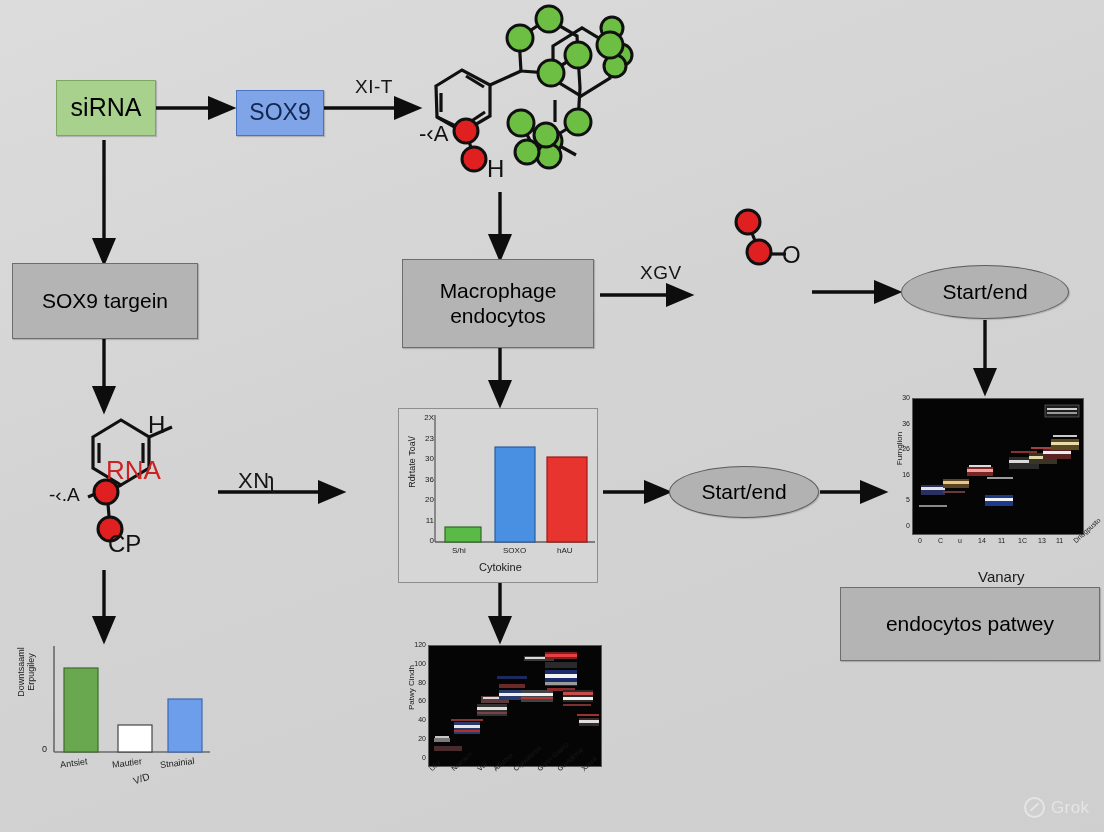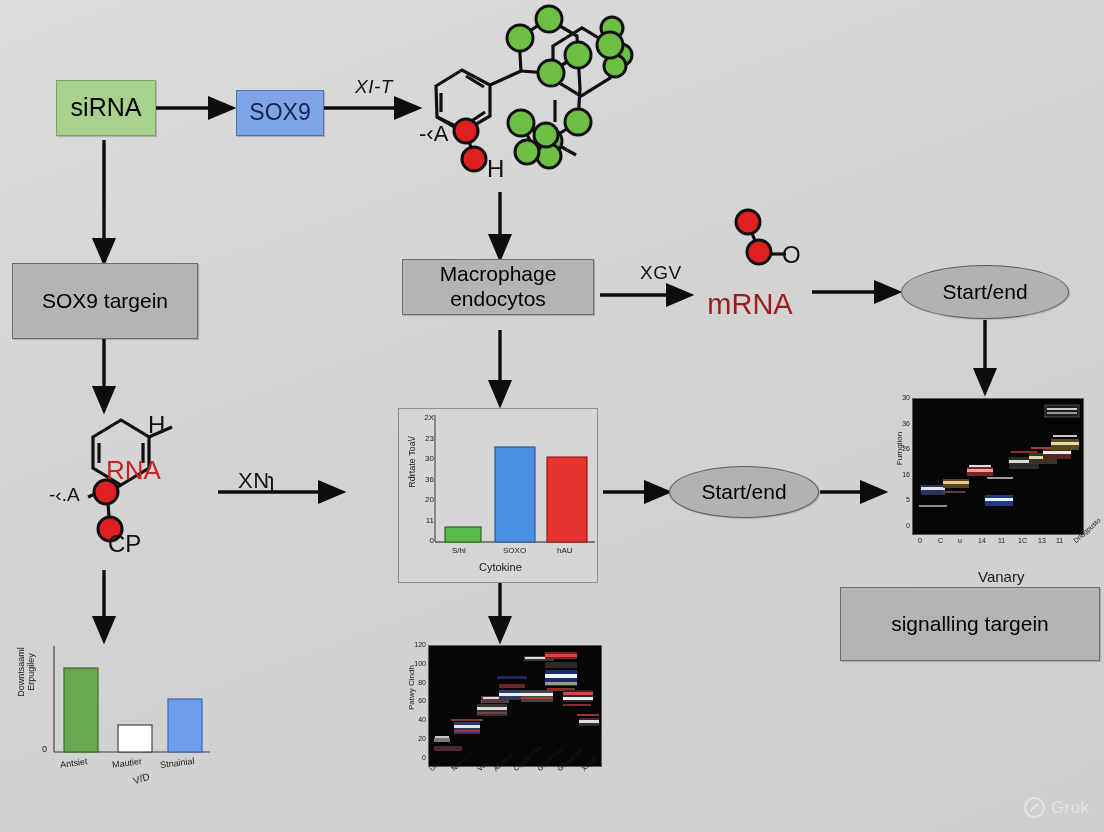--- a/index.html
+++ b/index.html
@@ -140,47 +140,44 @@
   </svg>
 
   <div class="node box box-green" style="left:56px; top:80px; width:100px; height:56px; font-size:25px;">
     <span>siRNA</span>
   </div>
 
   <div class="node box box-blue" style="left:236px; top:84px; width:88px; height:46px; font-size:23px;">
     <span>SOX9</span>
   </div>
 
-  <div class="edge-label" style="left:355px; top:76px;font-style:italic;">XI-T</div>
+  <div class="edge-label" style="left:355px; top:76px;">XI-T</div>
 
   <div class="node box box-grey" style="left:12px; top:263px; width:186px; height:76px; font-size:21px;">
     <span>SOX9 targein</span>
   </div>
 
-  <div class="node box box-grey" style="left:402px; top:259px; width:192px; height:56px; font-size:21px; flex-direction:column;">
+  <div class="node box box-grey" style="left:402px; top:259px; width:192px; height:89px; font-size:21px; flex-direction:column;">
     <span>Macrophage</span>
     <span>endocytos</span>
   </div>
 
   <div class="edge-label" style="left:640px; top:262px;">XGV</div>
 
-  <div class="node" style="left:690px; top:286px; width:120px; height:36px; font-size:29px; color:#9e1b1b;">
-    <span>mRNA</span>
-  </div>
 
   <div class="node ellipse" style="left:901px; top:265px; width:168px; height:54px; font-size:21px;">
     <span>Start/end</span>
   </div>
 
   <div class="node ellipse" style="left:669px; top:466px; width:150px; height:52px; font-size:21px;">
     <span>Start/end</span>
   </div>
 
   <div class="node box box-grey" style="left:840px; top:587px; width:260px; height:74px; font-size:21px; flex-direction:column;">
-    <span>signalling targein</span>
+    <span>endocytos patwey</span>
   </div>
 
   <div class="edge-label" style="left:238px; top:468px; font-size:22px;">XNʅ</div>
 
   <svg class="overlay" viewBox="0 0 1104 832">
     <g stroke="#101010" stroke-width="3.2" fill="none">
 
       <polygon points="436,86 462,70 490,85 490,116 463,132 437,117"></polygon>
       <line x1="441" y1="93" x2="441" y2="112"></line>
       <line x1="466" y1="76" x2="484" y2="87"></line>

